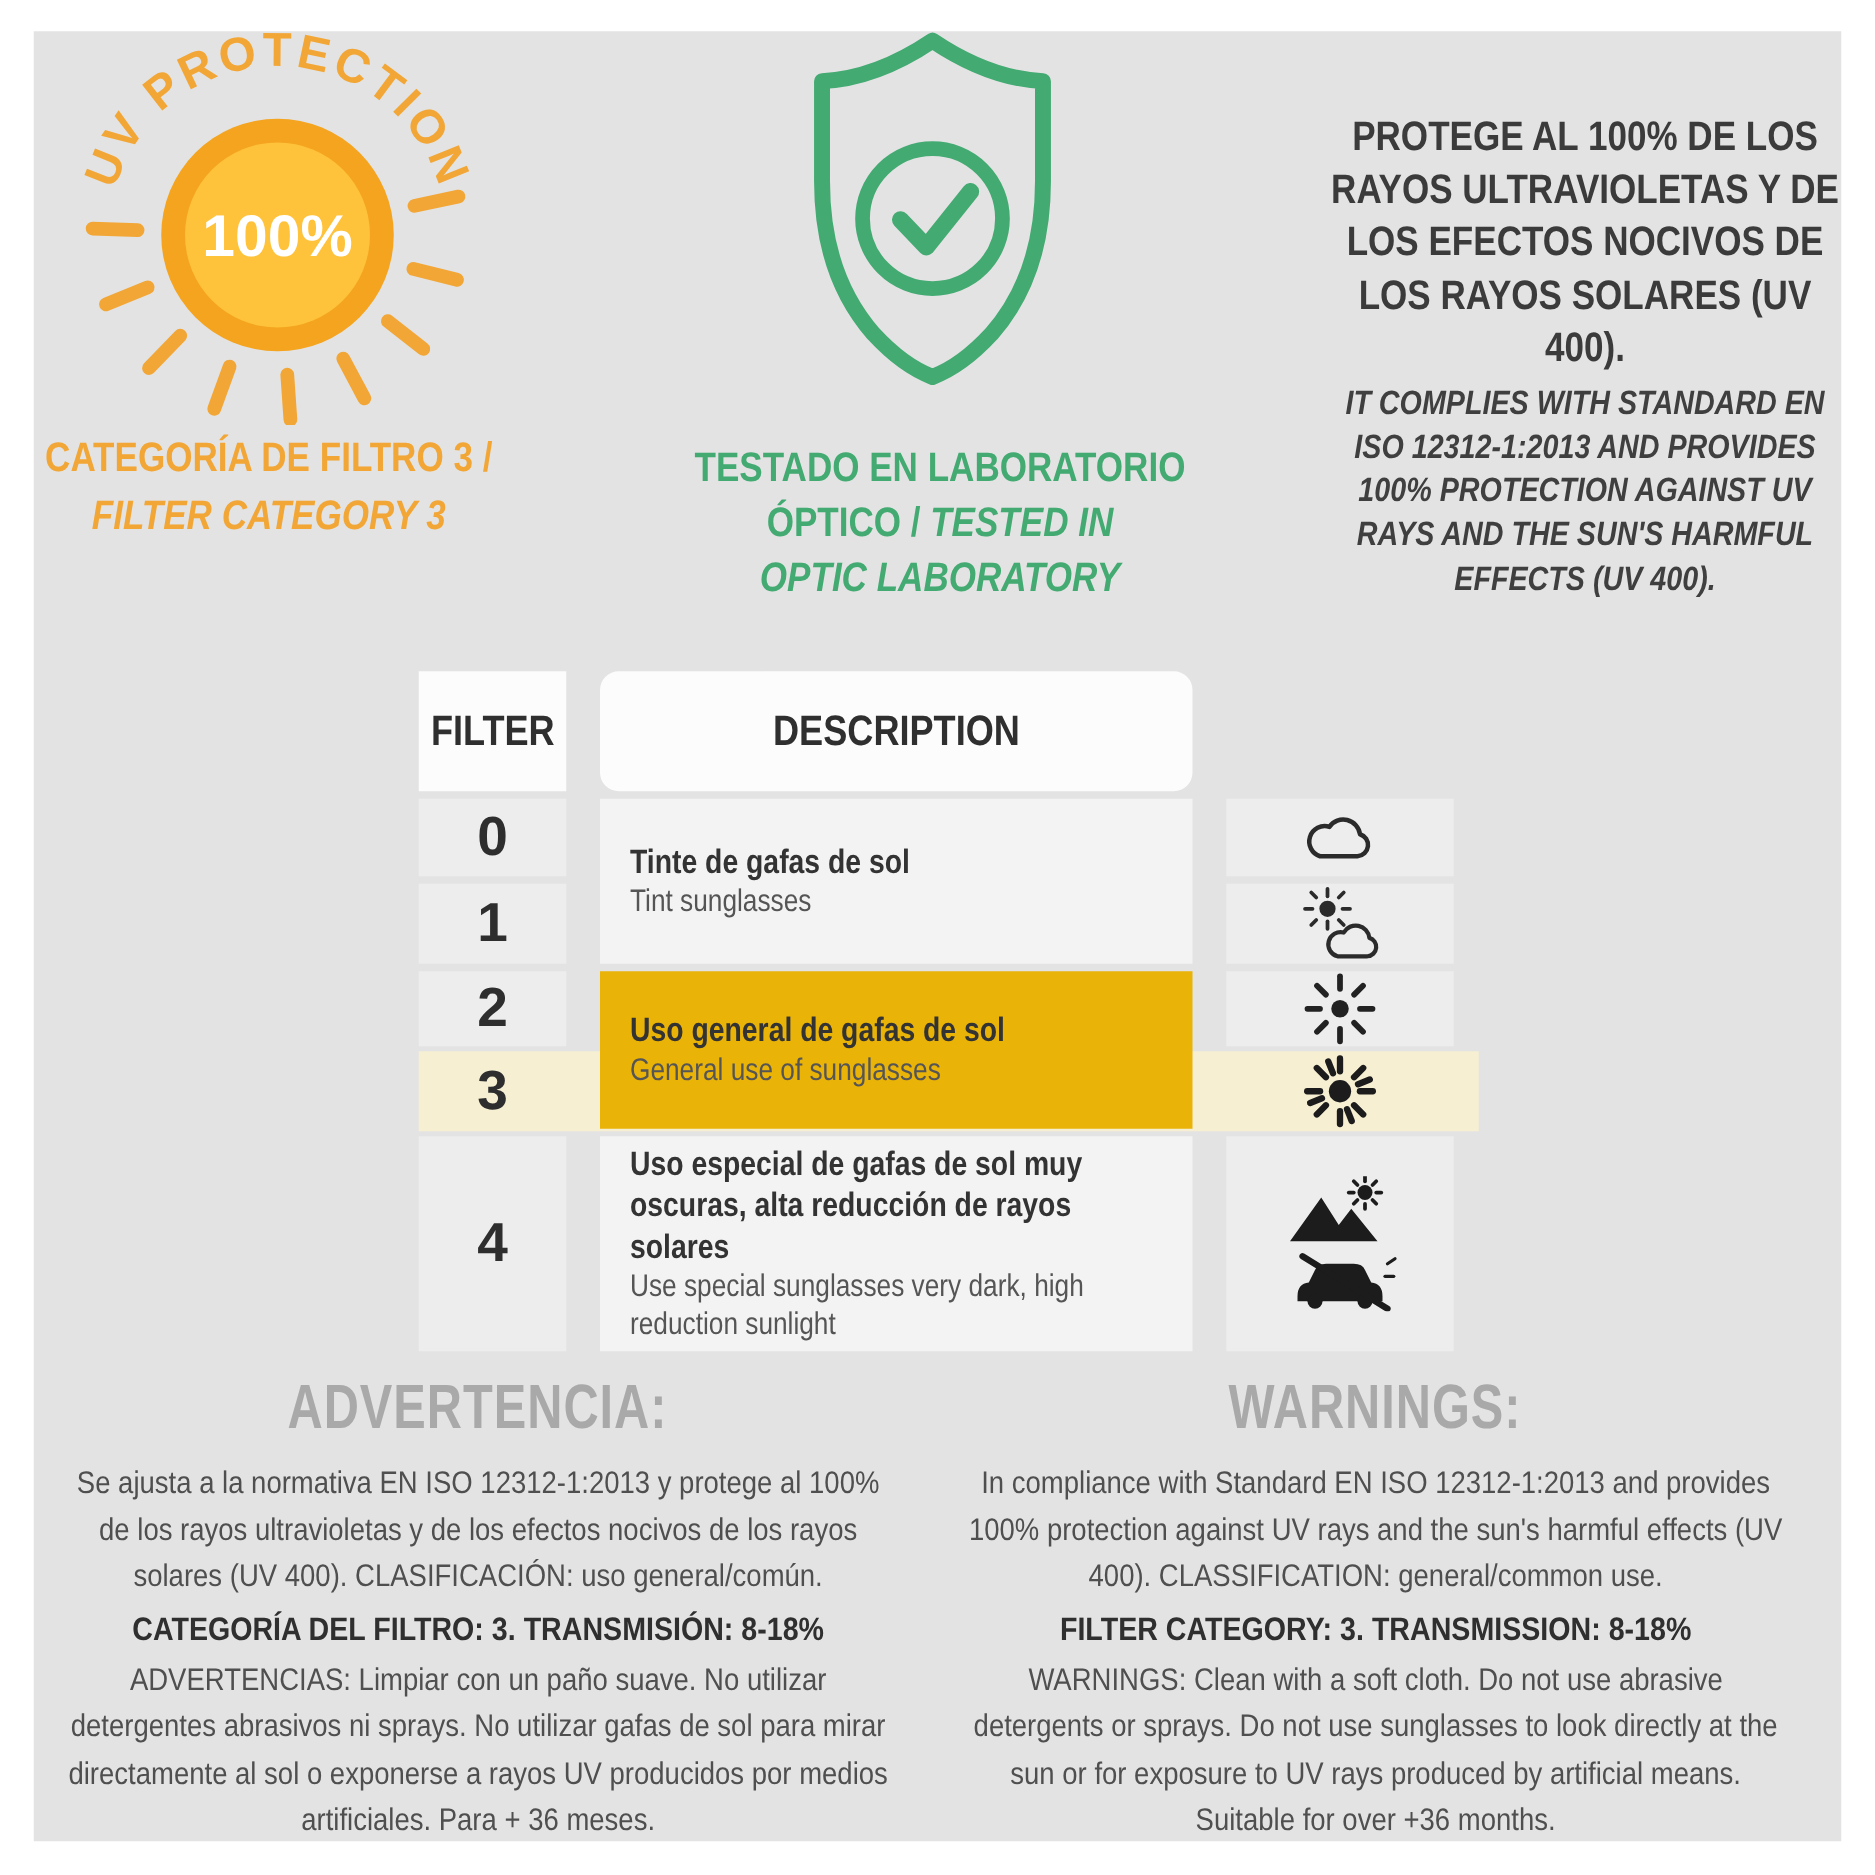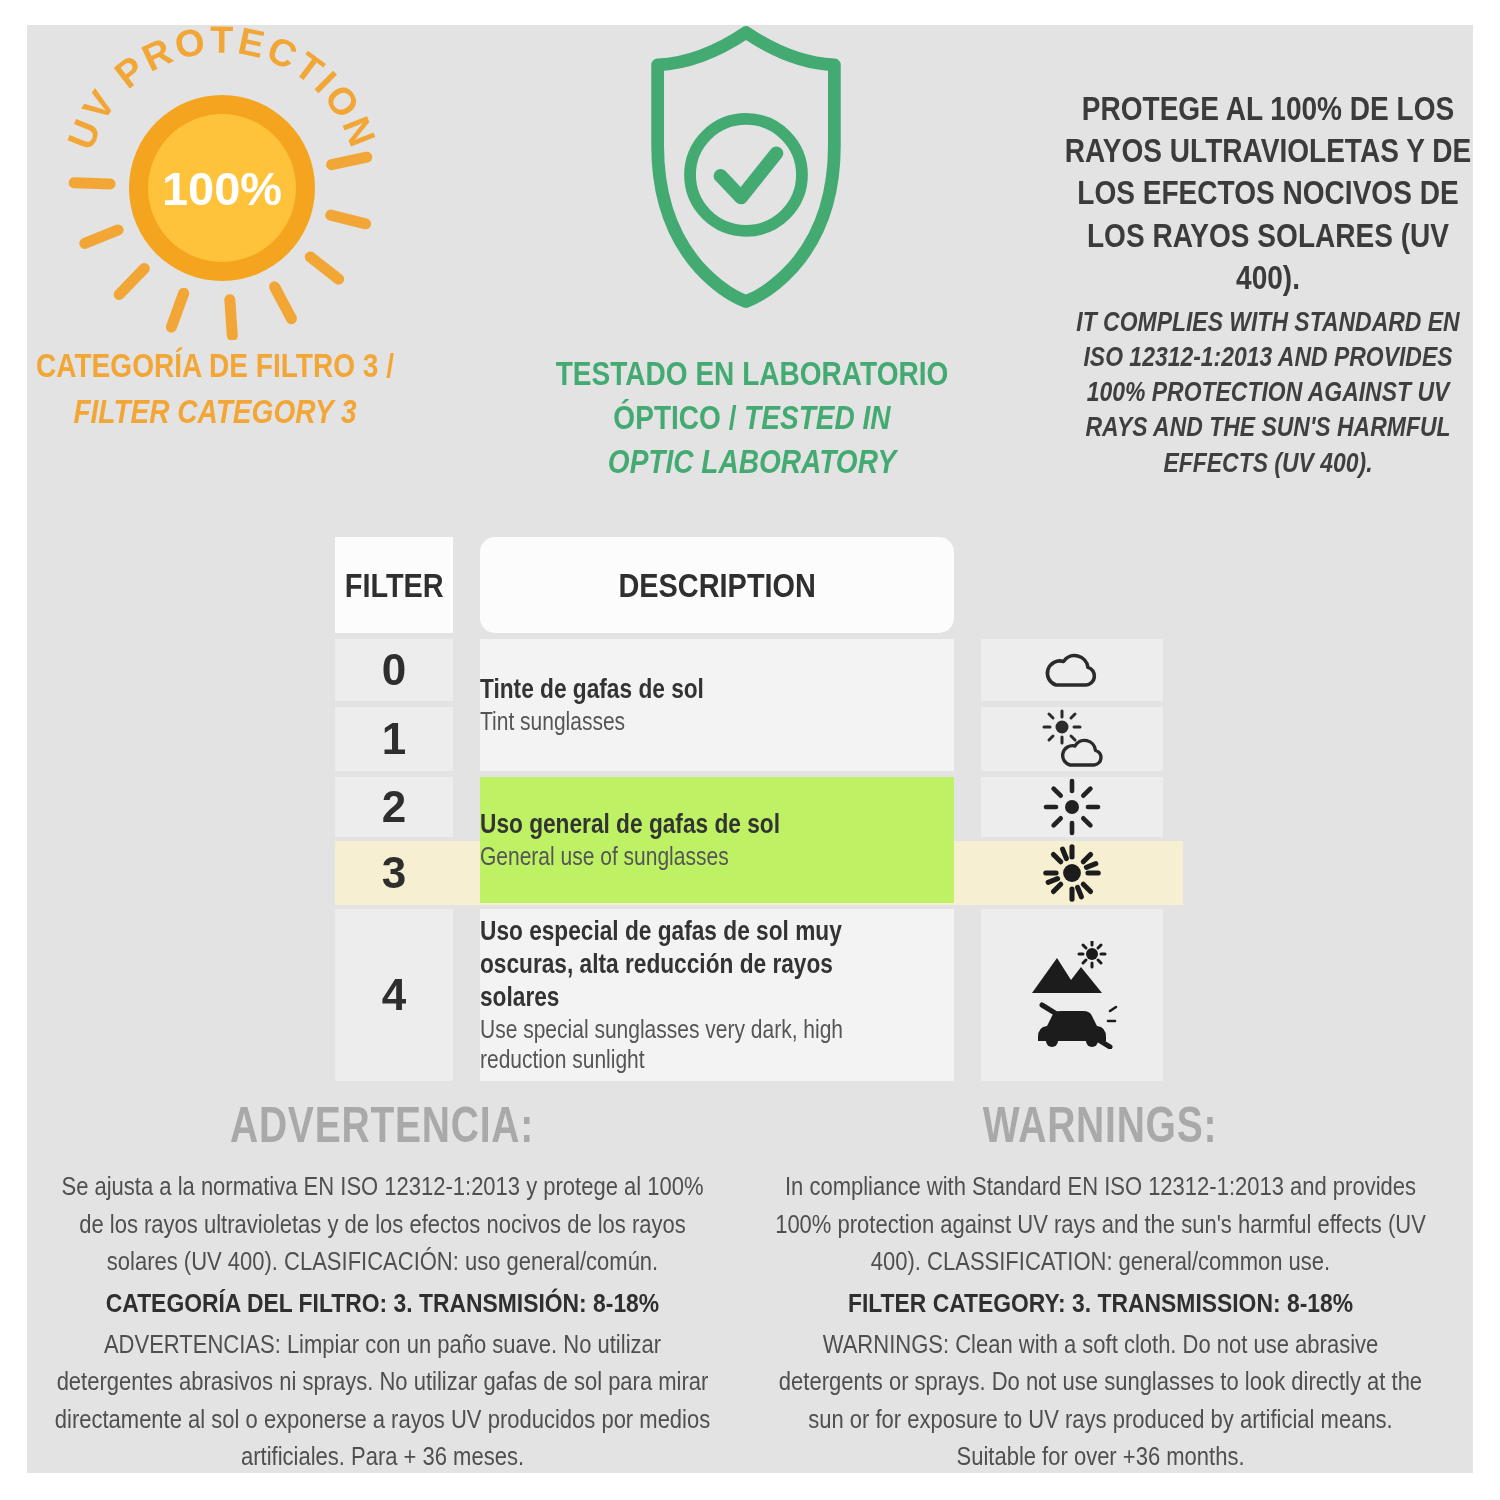--- a/index.html
+++ b/index.html
@@ -26,22 +26,22 @@
   #ftable{left:335px;top:537px;width:828px;display:grid;
     grid-template-columns:118px 474px 182px;column-gap:27px;
     grid-template-rows:96px 62px 64px 60px 60px 172px;row-gap:6px;}
   #ftable .hdr{background:#FCFCFC;display:flex;align-items:center;justify-content:center;
     font-weight:bold;font-size:34px;color:#2F2F2F;z-index:1;}
   #ftable .hdr span{display:inline-block;transform:scaleX(0.85);white-space:nowrap;}
   .fcell{background:#EDEDED;display:flex;align-items:center;justify-content:center;
     font-weight:bold;font-size:44px;color:#2E2E2E;z-index:1;}
   .fcell.hl{background:transparent;}
   .dcell{background:#F3F3F3;display:flex;flex-direction:column;justify-content:center;
-    z-index:1;}
-  .dcell.cream{background:#bef264;}
+    padding-left:24px;z-index:1;}
+  .dcell.cream{background:#eab308;}
   .descinner{width:505px;transform:scaleX(0.84);transform-origin:left center;}
   .d-es{font-weight:bold;font-size:27px;color:#333333;line-height:1.22;}
   .d-en{font-size:25px;color:#555555;line-height:1.22;}
   .scell{background:#EDEDED;display:flex;flex-direction:column;align-items:center;
     justify-content:center;gap:6px;z-index:1;}
   .scell.hl{background:transparent;}
   #hl-band{position:absolute;left:0;top:304px;width:848px;height:64px;background:#F6EFD2;z-index:0;}
 
   
   .warn-head{top:1096px;width:500px;text-align:center;font-size:50px;font-weight:bold;

